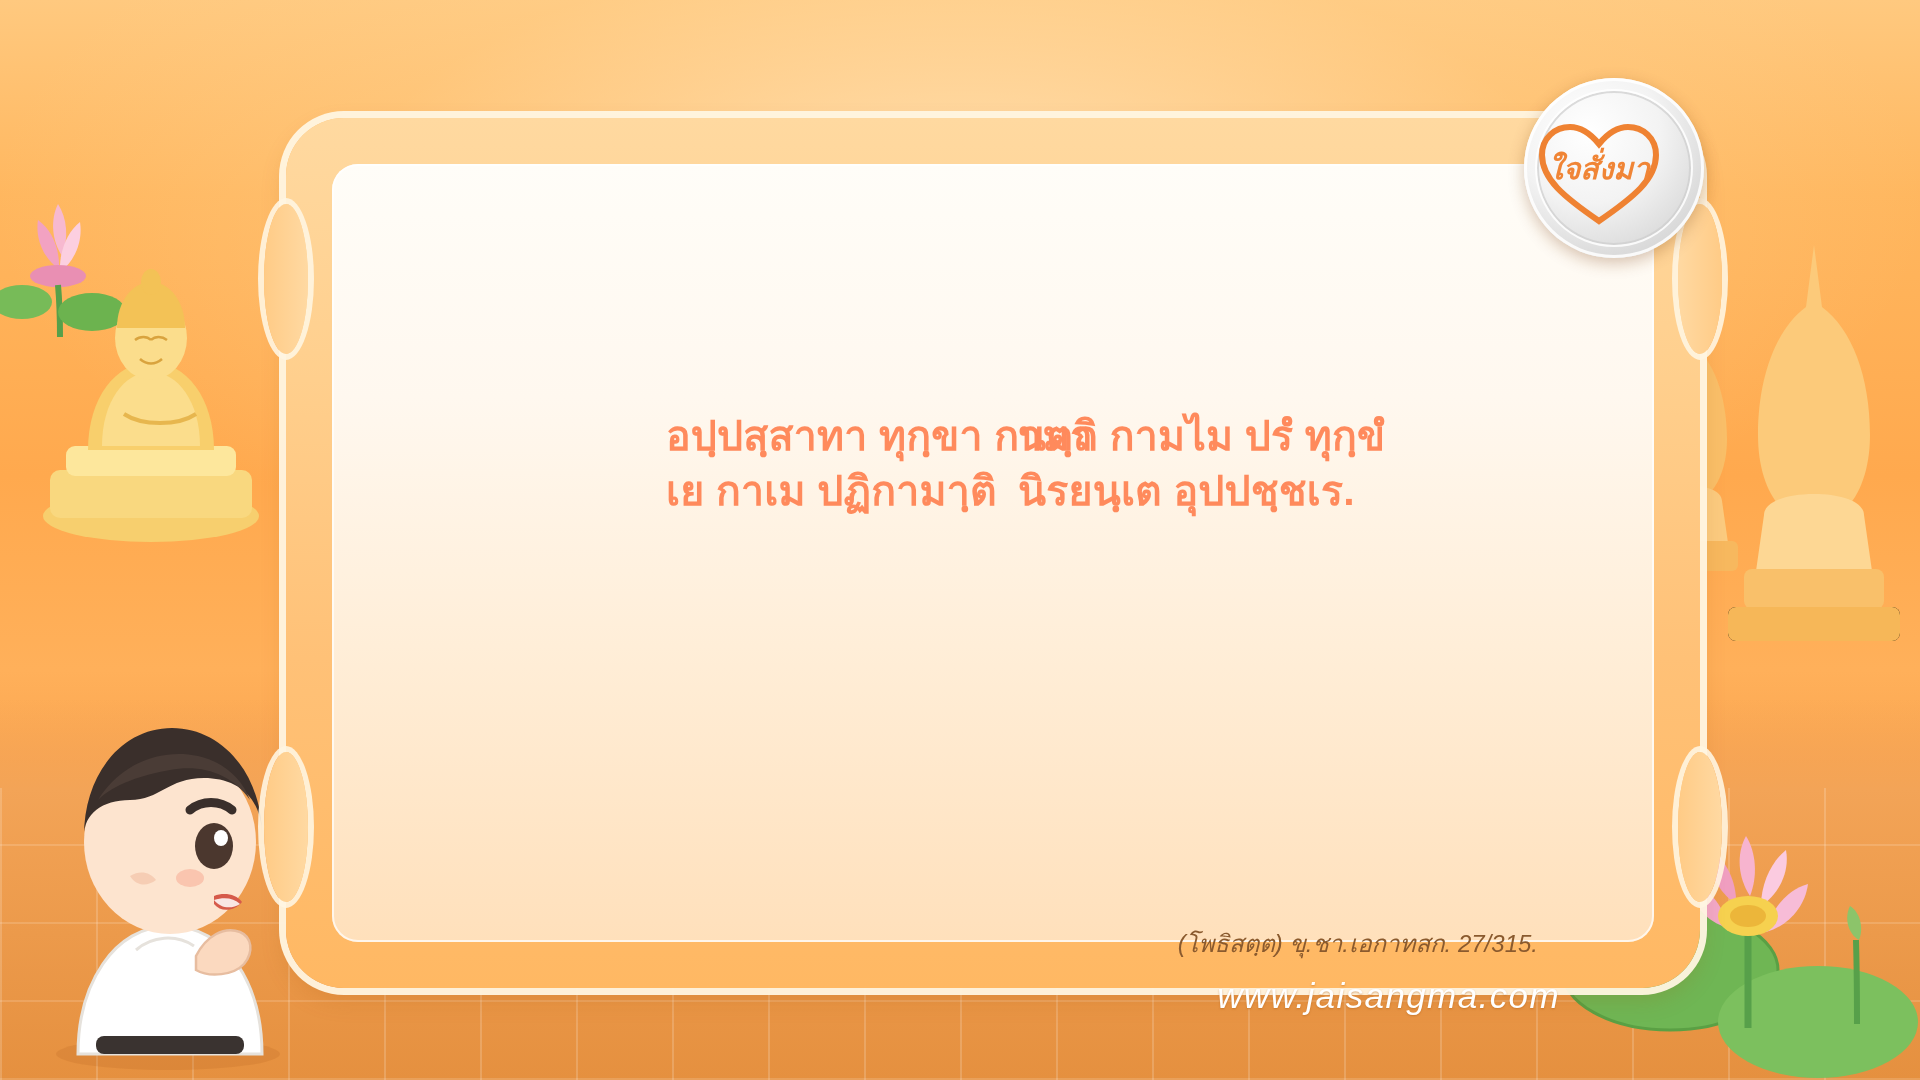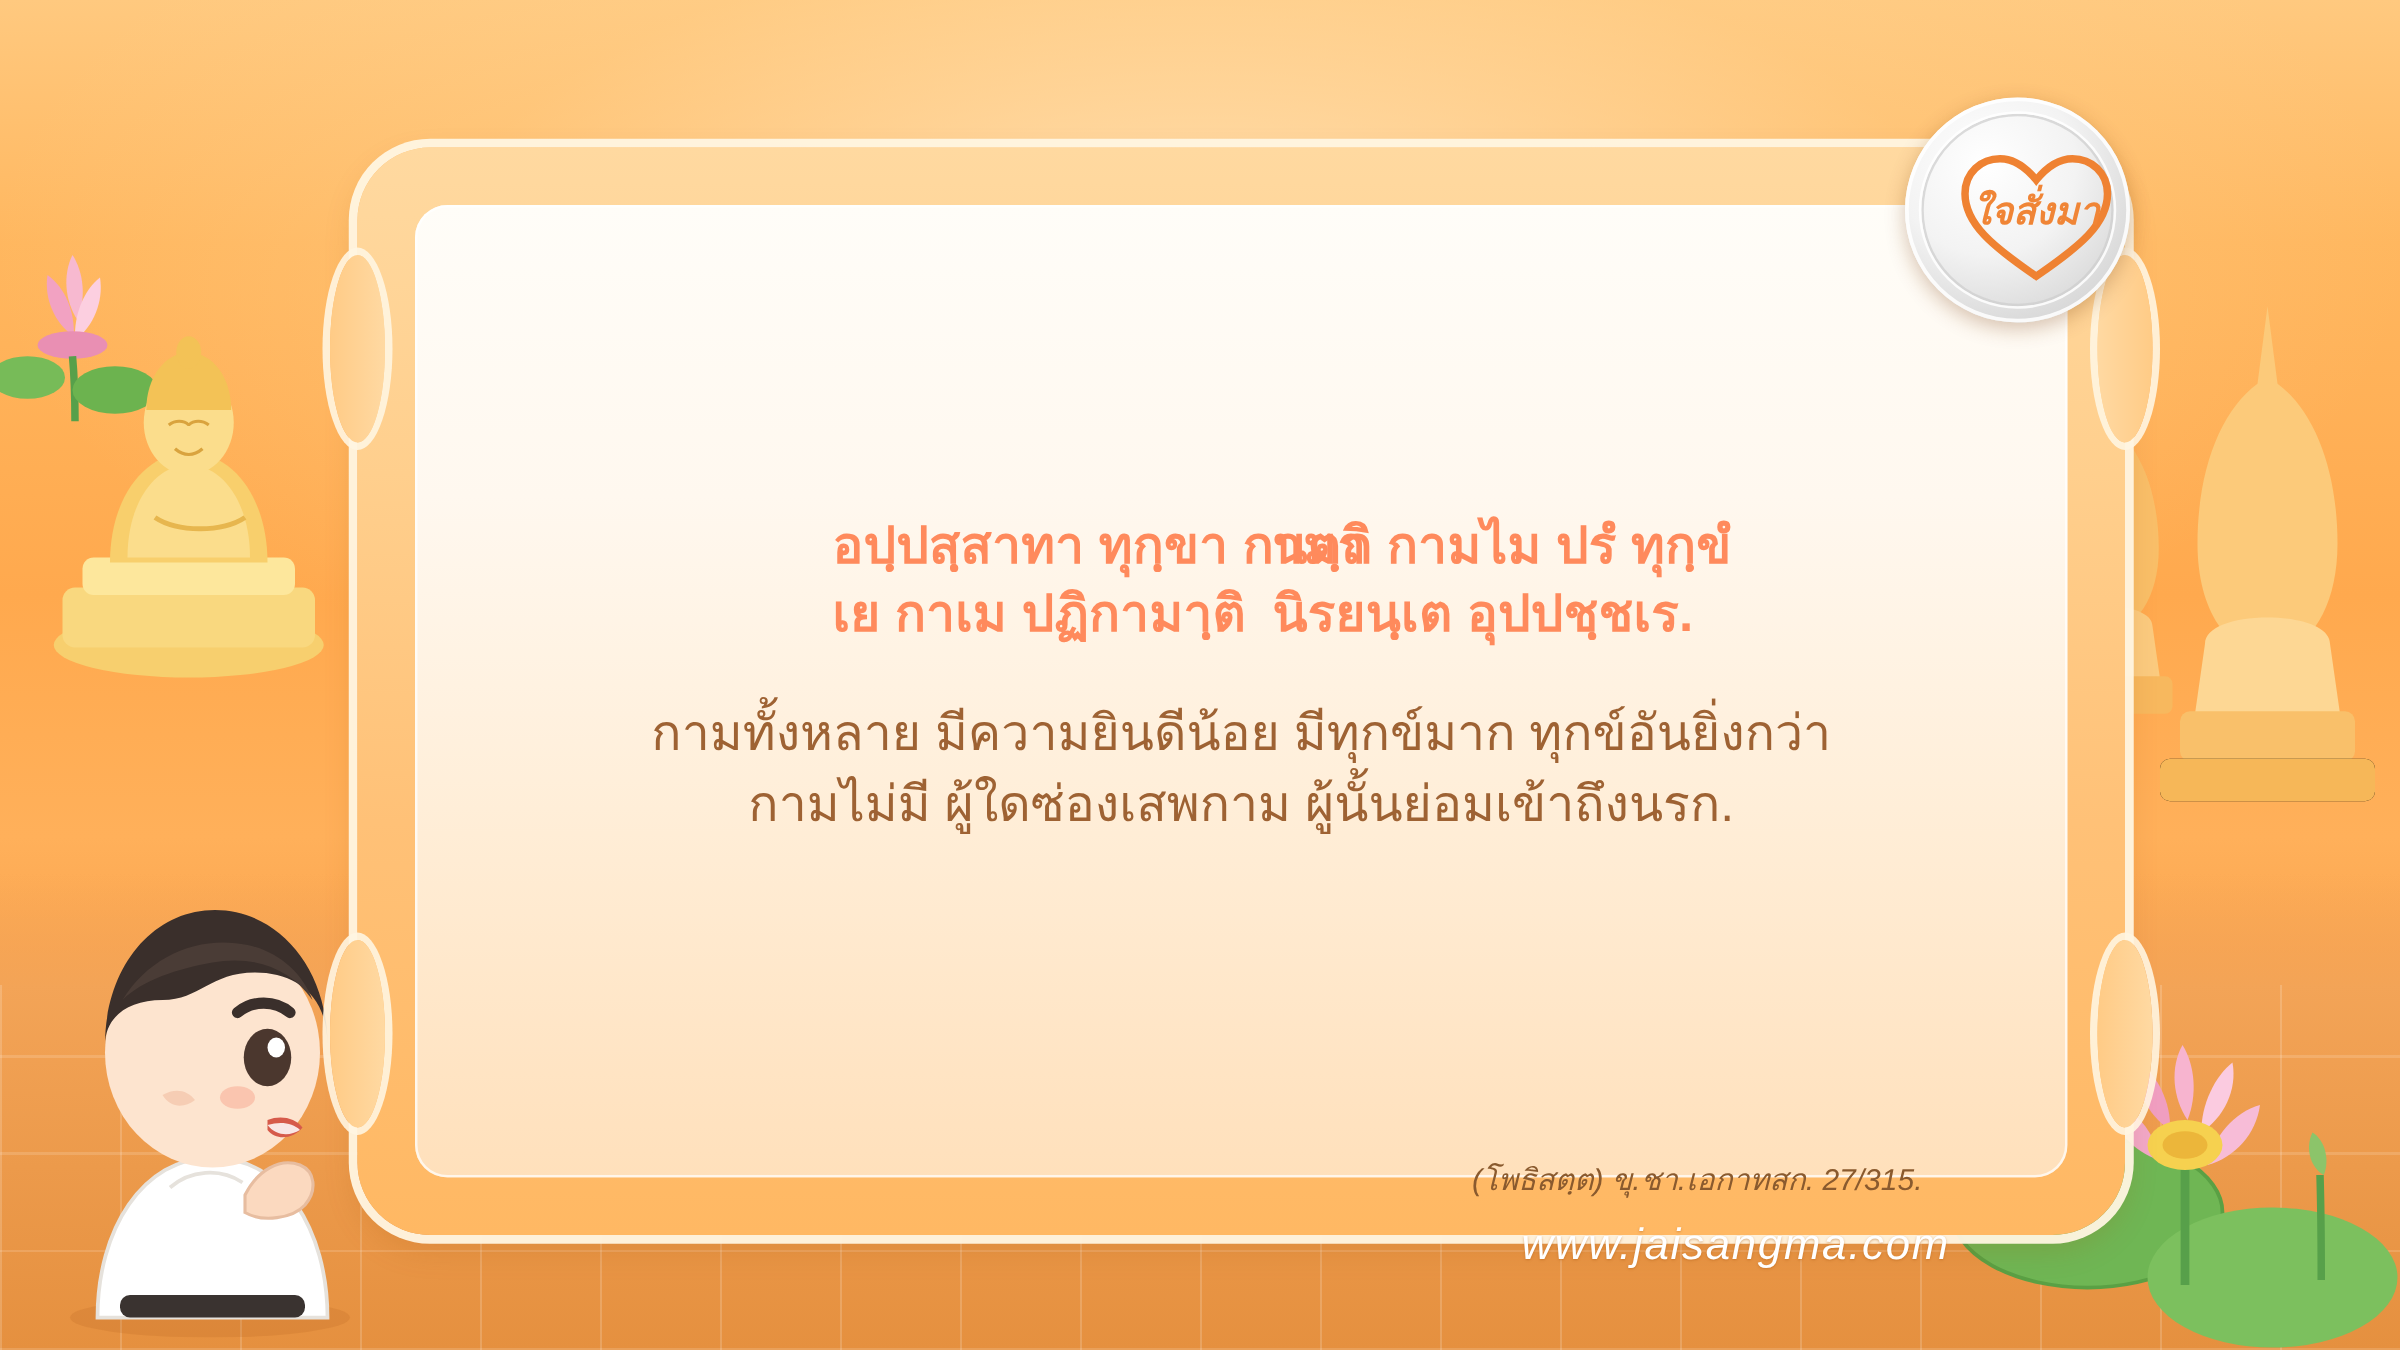--- a/index.html
+++ b/index.html
@@ -111,21 +111,21 @@
     color:#ffffff;font-size:35px;letter-spacing:1.4px;white-space:nowrap;
     text-shadow:0 1px 2px rgba(170,90,20,.45);
     font-style:italic;
   }
 
   
   .logo-badge{
     position:absolute;right:216px;top:78px;width:180px;height:180px;border-radius:50%;
     background:radial-gradient(circle at 36% 30%,#ffffff 0%,#f3f3f3 42%,#dcdcdc 72%,#c9c9c9 100%);
     box-shadow:0 5px 16px rgba(120,60,10,.30), inset 0 0 0 3px rgba(255,255,255,.85);
-    display:flex;align-items:center;justify-content:flex-end;
+    display:flex;align-items:center;justify-content:flex-start;
   }
   .logo-badge .ring{
     position:absolute;inset:11px;border-radius:50%;
     border:2px solid rgba(255,255,255,.85);
     box-shadow:inset 0 0 0 2px rgba(205,205,205,.7);
   }
   .logo-inner{position:relative;width:150px;height:150px;}
   .logo-text{
     position:absolute;left:0;right:0;top:52px;text-align:center;
     color:#f08536;font-size:30px;font-weight:700;font-style:italic;
@@ -225,24 +225,20 @@
           <div class="pali-row">
             <span class="pali-col-a">อปฺปสฺสาทา ทุกฺขา กามา</span>
             <span class="pali-col-b">นตฺถิ กามไม ปรํ ทุกฺขํ</span>
           </div>
           <div class="pali-row">
             <span class="pali-col-a">เย กาเม ปฏิกามาฺติ</span>
             <span class="pali-col-b">นิรยนฺเต อุปปชฺชเร.</span>
           </div>
         </div>
 
-        <div class="thai-block">
-          <div>กามทั้งหลาย มีความยินดีน้อย มีทุกข์มาก ทุกข์อันยิ่งกว่า</div>
-          <div>กามไม่มี ผู้ใดซ่องเสพกาม ผู้นั้นย่อมเข้าถึงนรก.</div>
-        </div>
 
         <div class="citation">(โพธิสตฺต) ขุ.ชา.เอกาทสก. 27/315.</div>
         <div class="site-url">www.jaisangma.com</div>
 
       </div>
     </div>
   </div>
 
   <div class="logo-badge">
     <div class="ring"></div>

